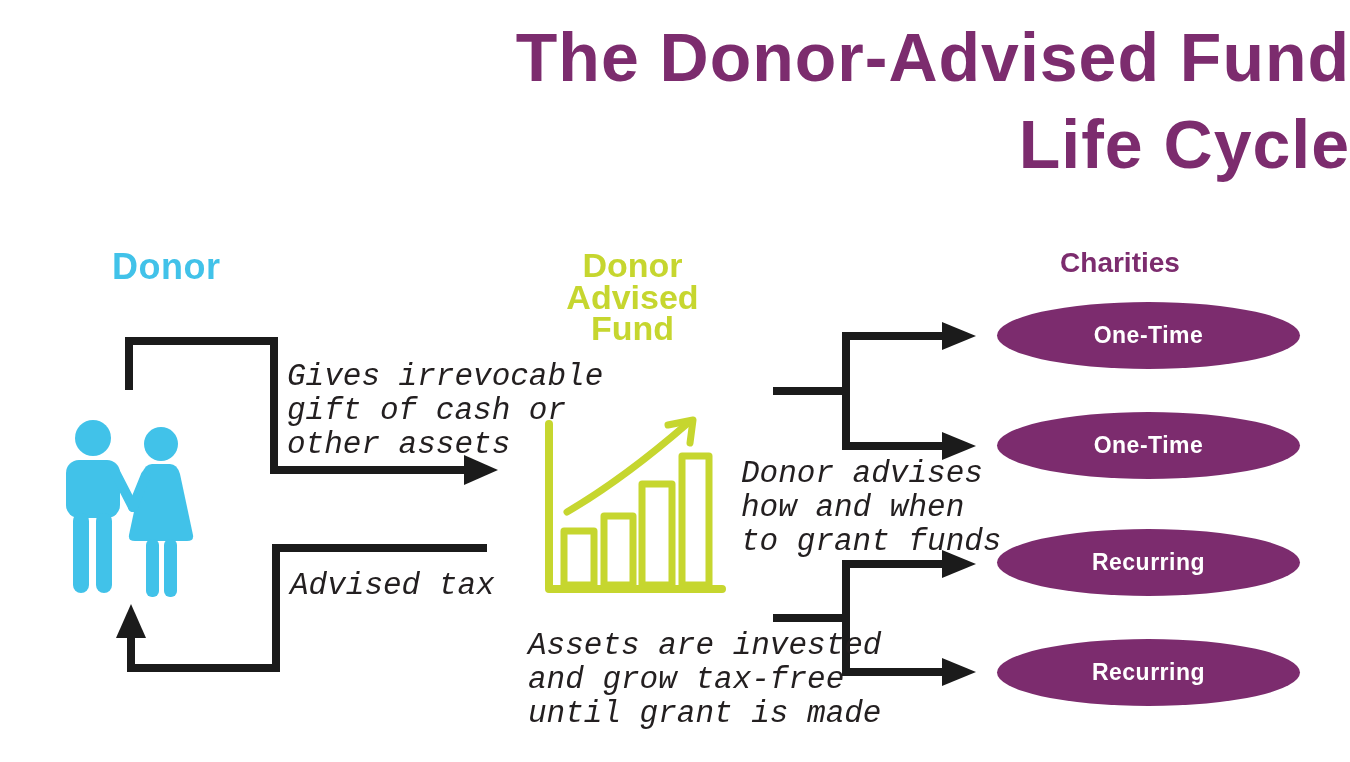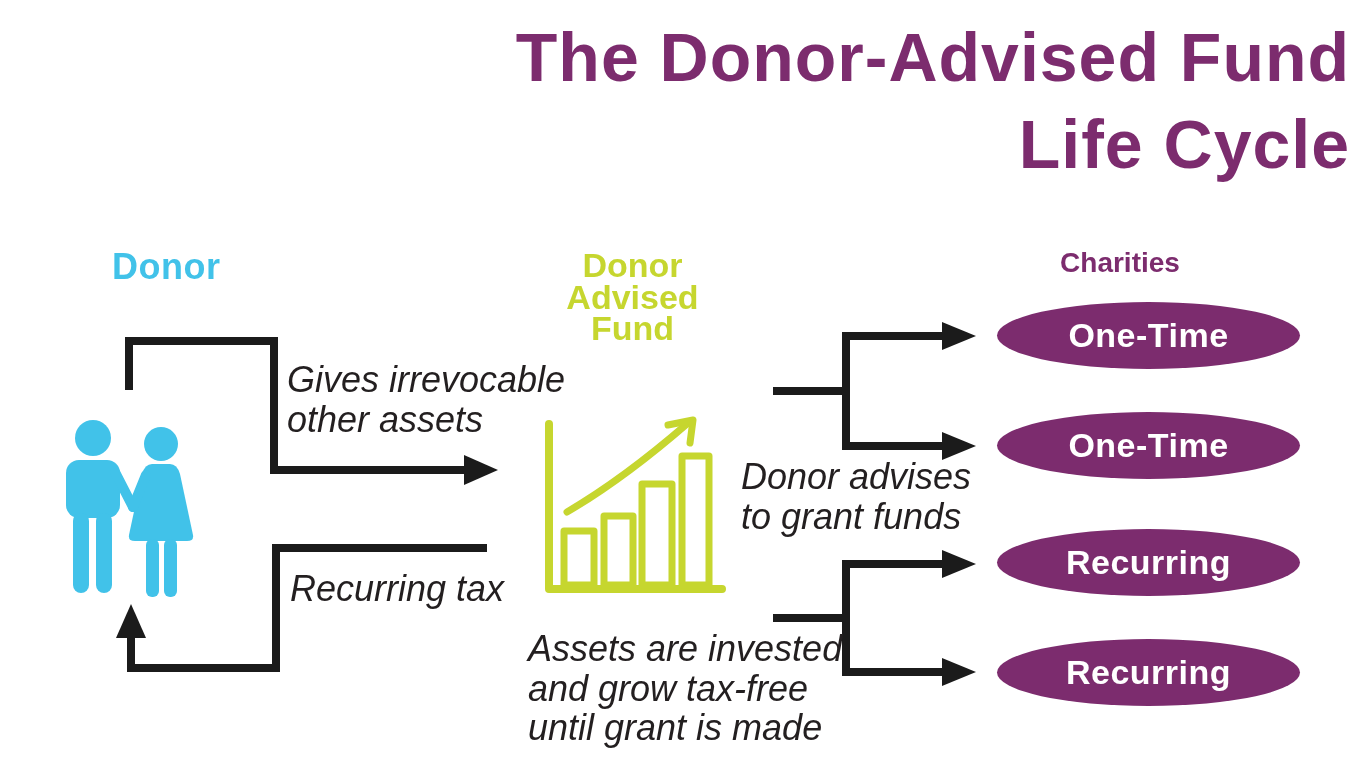--- a/index.html
+++ b/index.html
@@ -23,31 +23,31 @@
   .arrows{position:absolute;left:0;top:0;width:1350px;height:762px;pointer-events:none;}
   .arrows path{stroke:var(--line);stroke-width:8;fill:none;stroke-linecap:square;stroke-linejoin:miter;}
   .arrows polygon{fill:var(--line);stroke:none;}
   .couple{position:absolute;left:53px;top:417px;}
   .couple .part{fill:var(--cyan);stroke:none;}
   .couple .limb{stroke:var(--cyan);stroke-width:10;stroke-linecap:round;fill:none;}
   .chart-icon{position:absolute;left:538px;top:410px;}
   .chart-icon .stroke{fill:none;stroke:var(--lime);stroke-width:8;stroke-linecap:round;stroke-linejoin:round;}
   .chart-icon .thin{stroke-width:7;}
   .annotation{
-    position:absolute;font-style:italic;font-size:36px;line-height:1.1;
-    color:var(--annotation-text);white-space:nowrap;
+    position:absolute;font-style:italic;font-size:31px;line-height:1.1;
+    color:var(--annotation-text);white-space:nowrap;font-family:Liberation Mono, monospace;
   }
   .ann-gives{left:287px;top:360px;}
   .ann-receives{left:290px;top:569px;}
   .ann-advises{left:741px;top:457px;}
   .ann-assets{left:528px;top:629px;}
   .oval{
     position:absolute;left:997px;width:303px;height:67px;border-radius:50%;
     background:var(--purple);color:var(--oval-text);display:flex;align-items:center;justify-content:center;
-    font-size:34px;font-weight:800;letter-spacing:0.5px;
+    font-size:23px;font-weight:800;letter-spacing:0.5px;
   }
 </style>
 </head>
 <body>
 
 <div class="canvas">
 
   <div class="title">
     <div>The Donor-Advised Fund</div>
     <div>Life Cycle</div>
@@ -108,27 +108,29 @@
     <rect class="stroke thin" x="26" y="121" width="30" height="54"></rect>
     <rect class="stroke thin" x="66" y="106" width="29" height="69"></rect>
     <rect class="stroke thin" x="104" y="74" width="30" height="101"></rect>
     <rect class="stroke thin" x="144" y="46" width="27" height="129"></rect>
     <path class="stroke thin" d="M29 102 C 70 78 112 46 150 13"></path>
     <path class="stroke thin" d="M130 15 L155 10 L152 33"></path>
   </svg>
 
   <div class="annotation ann-gives">
     <div>Gives irrevocable</div>
+    <div>gift of cash or</div>
     <div>other assets</div>
   </div>
   <div class="annotation ann-receives">
-    <div>Recurring tax</div>
+    <div>Advised tax</div>
   </div>
   <div class="annotation ann-advises">
     <div>Donor advises</div>
+    <div>how and when</div>
     <div>to grant funds</div>
   </div>
   <div class="annotation ann-assets">
     <div>Assets are invested</div>
     <div>and grow tax-free</div>
     <div>until grant is made</div>
   </div>
 
   <div class="oval" style="top:302px">One-Time</div>
   <div class="oval" style="top:412px">One-Time</div>

